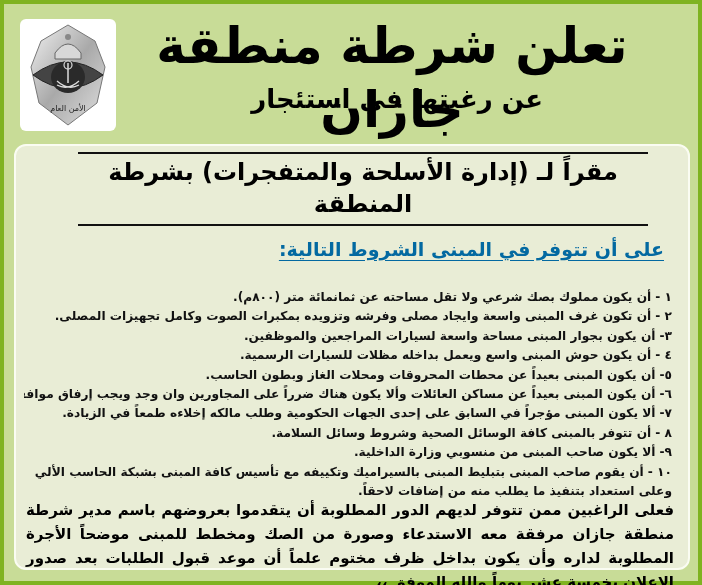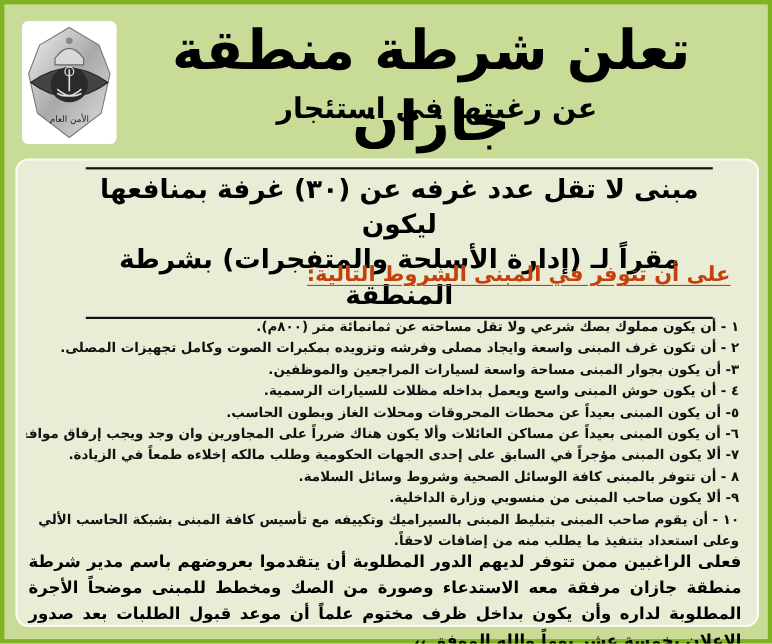--- a/index.html
+++ b/index.html
@@ -11,21 +11,21 @@
     }
     .frame {
       position: absolute;
       left: 4px; top: 4px;
       width: 694px; height: 577px;
       background: #c8dc97;
     }
     .logo-box {
       position: absolute;
       left: 16px; top: 15px;
-      width: 86px; height: 112px;
+      width: 96px; height: 112px;
       background: #ffffff;
       border-radius: 6px;
     }
     .logo-box svg { width: 100%; height: 100%; display: block; }
     .title-main {
       position: absolute;
       right: 56px; top: 10px;
       width: 500px;
       text-align: center;
       direction: rtl;
@@ -67,21 +67,21 @@
       border-top: 2px solid #111;
       border-bottom: 2px solid #111;
       padding: 2px 0 4px;
     }
     .cond-title {
       position: absolute;
       right: 24px; top: 92px;
       font-weight: bold;
       font-size: 19px;
       line-height: 22px;
-      color: #c2410c;
+      color: #0369a1;
       text-decoration: underline;
       text-underline-offset: 4px;
     }
     .conditions {
       position: absolute;
       right: 16px; left: 8px; top: 116px;
       list-style: none;
       font-weight: bold;
       font-size: 12.2px;
       line-height: 19.4px;
@@ -127,21 +127,20 @@
       <text x="43" y="92" text-anchor="middle" font-size="8" font-family="DejaVu Sans, sans-serif" fill="#222">الأمن العام</text>
     </svg>
   </div>
 
   <div class="title-main">تعلن شرطة منطقة جازان</div>
   <div class="title-sub">عن رغبتها في استئجار</div>
 
   <div class="panel">
 
     <div class="headline">
-      <div>مبنى لا تقل عدد غرفه عن (٣٠) غرفة بمنافعها ليكون</div>
       <div>مقراً لـ (إدارة الأسلحة والمتفجرات) بشرطة المنطقة</div>
     </div>
 
     <div class="cond-title">على أن تتوفر في المبنى الشروط التالية:</div>
 
     <ol class="conditions">
       <li><span class="num">١ -</span><span>أن يكون مملوك بصك شرعي ولا تقل مساحته عن ثمانمائة متر (٨٠٠م).</span></li>
       <li><span class="num">٢ -</span><span>أن تكون غرف المبنى واسعة وايجاد مصلى وفرشه وتزويده بمكبرات الصوت وكامل تجهيزات المصلى.</span></li>
       <li><span class="num">٣-</span><span>أن يكون بجوار المبنى مساحة واسعة لسيارات المراجعين والموظفين.</span></li>
       <li><span class="num">٤ -</span><span>أن يكون حوش المبنى واسع ويعمل بداخله مظلات للسيارات الرسمية.</span></li>

